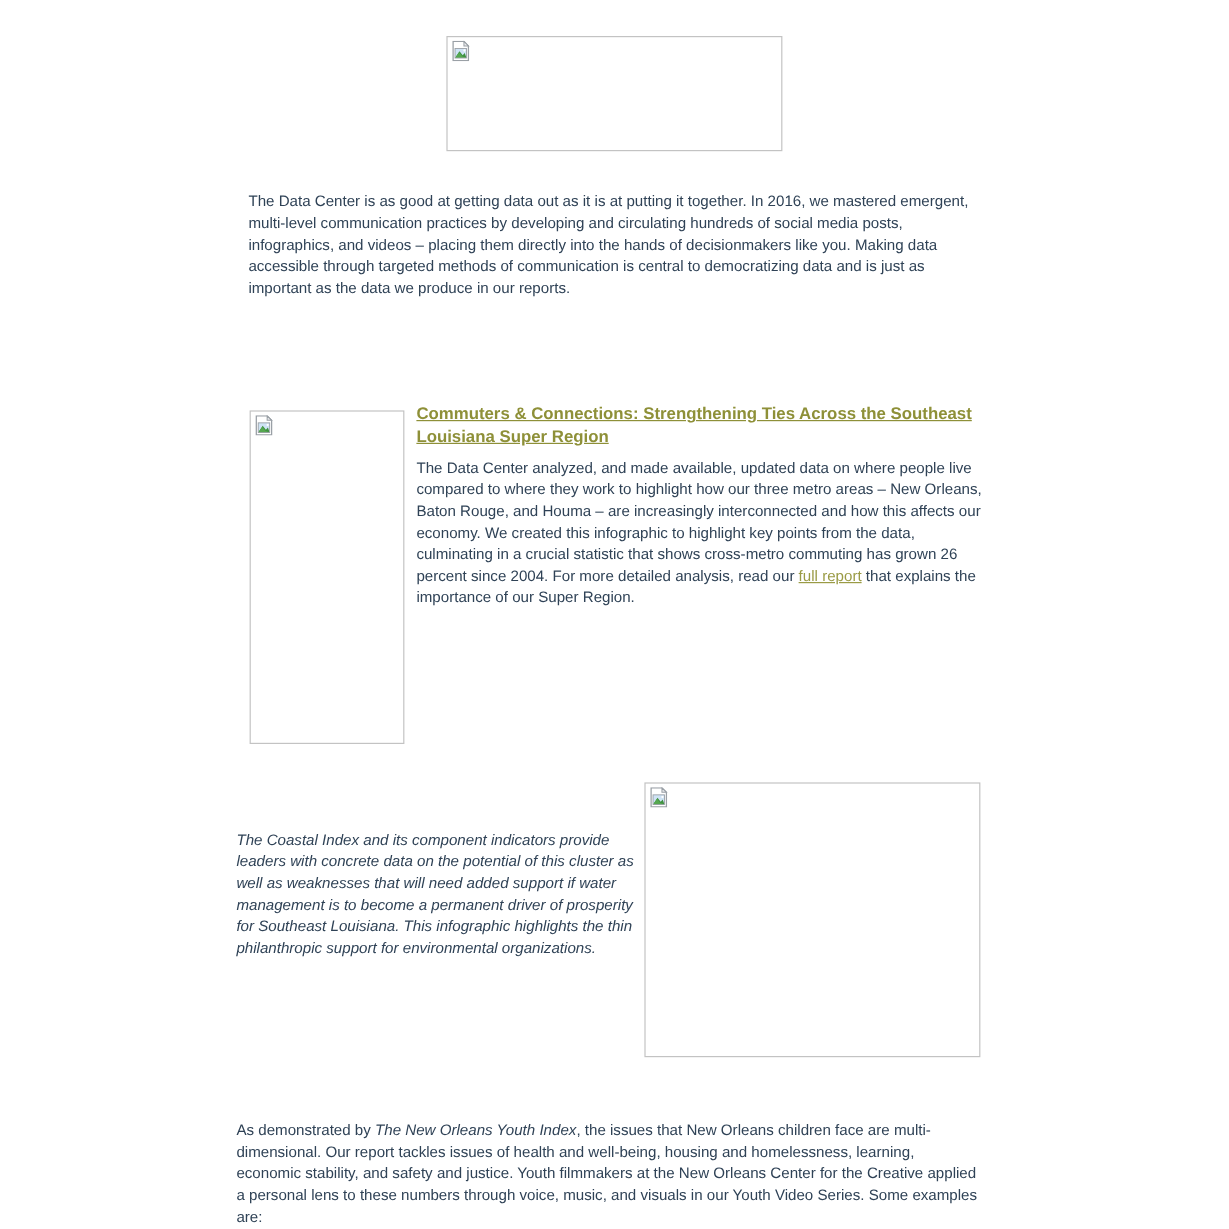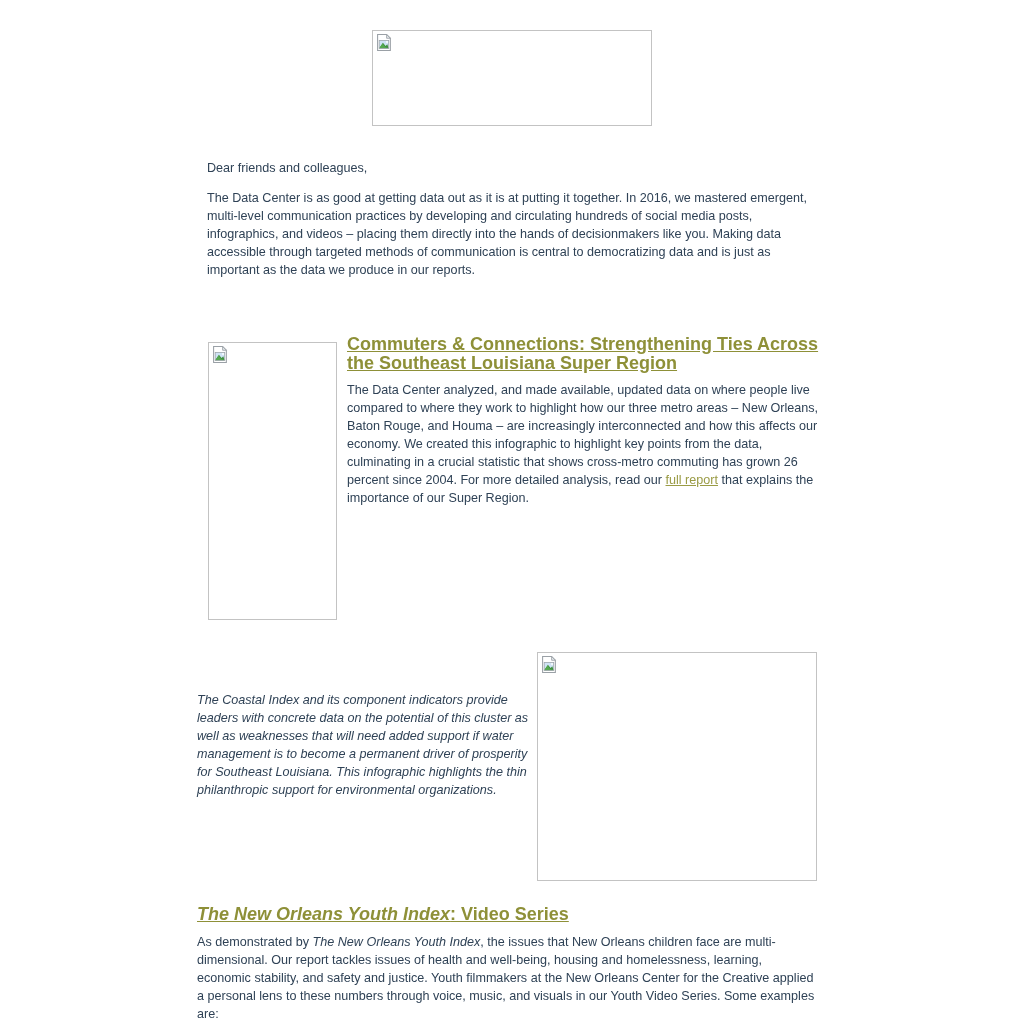--- a/index.html
+++ b/index.html
@@ -47,21 +47,21 @@
   }
   .txt p {
     margin: 0 0 12px 0;
   }
   .txt p:last-child { margin-bottom: 0; }
 
   a.headlink {
     color: #8e9038;
     font-weight: bold;
     text-decoration: underline;
-    font-size: 18px;
+    font-size: 14px;
     line-height: 18px;
   }
   a.headlink .ital { font-style: italic; }
   a.inlink {
     color: #9a9b45;
     text-decoration: underline;
     font-weight: normal;
   }
   .head-wrap {
     position: absolute;
@@ -84,21 +84,20 @@
       <path d="M10 0.5 L13.5 4 H10 Z" fill="#e8eaed" stroke="#9aa0a6" stroke-width="0.8"></path>
       <rect x="3" y="6" width="9" height="7.5" fill="#cfe3f5"></rect>
       <path d="M3 13.5 L6.5 8.2 L9 11.4 L10.6 9.6 L12 13.5 Z" fill="#3f9141"></path>
       <path d="M3 13.5 L6.2 9.0 L8.6 12.2 L12 13.5 Z" fill="#55a84f"></path>
       <circle cx="10.4" cy="7.6" r="0.9" fill="#ffffff"></circle>
       <rect x="3" y="6" width="9" height="7.5" fill="none" stroke="#9aa0a6" stroke-width="0.7"></rect>
     </svg>
   </div>
 
   <div class="txt intro" style="left:207px; top:159px;">
-    <p>Dear friends and colleagues,</p>
     <p>The Data Center is as good at getting data out as it is at putting it together. In 2016, we mastered emergent, multi-level communication practices by developing and circulating hundreds of social media posts, infographics, and videos – placing them directly into the hands of decisionmakers like you. Making data accessible through targeted methods of communication is central to democratizing data and is just as important as the data we produce in our reports.</p>
   </div>
 
   <div class="img-ph" style="left:208px; top:342px; width:129px; height:278px;">
     <svg class="brokenicon" viewBox="0 0 16 16" xmlns="http://www.w3.org/2000/svg">
       <path d="M1.5 0.5 H10 L13.5 4 V15.5 H1.5 Z" fill="#ffffff" stroke="#9aa0a6" stroke-width="1"></path>
       <path d="M10 0.5 L13.5 4 H10 Z" fill="#e8eaed" stroke="#9aa0a6" stroke-width="0.8"></path>
       <rect x="3" y="6" width="9" height="7.5" fill="#cfe3f5"></rect>
       <path d="M3 13.5 L6.5 8.2 L9 11.4 L10.6 9.6 L12 13.5 Z" fill="#3f9141"></path>
       <path d="M3 13.5 L6.2 9.0 L8.6 12.2 L12 13.5 Z" fill="#55a84f"></path>
@@ -125,21 +124,18 @@
       <path d="M1.5 0.5 H10 L13.5 4 V15.5 H1.5 Z" fill="#ffffff" stroke="#9aa0a6" stroke-width="1"></path>
       <path d="M10 0.5 L13.5 4 H10 Z" fill="#e8eaed" stroke="#9aa0a6" stroke-width="0.8"></path>
       <rect x="3" y="6" width="9" height="7.5" fill="#cfe3f5"></rect>
       <path d="M3 13.5 L6.5 8.2 L9 11.4 L10.6 9.6 L12 13.5 Z" fill="#3f9141"></path>
       <path d="M3 13.5 L6.2 9.0 L8.6 12.2 L12 13.5 Z" fill="#55a84f"></path>
       <circle cx="10.4" cy="7.6" r="0.9" fill="#ffffff"></circle>
       <rect x="3" y="6" width="9" height="7.5" fill="none" stroke="#9aa0a6" stroke-width="0.7"></rect>
     </svg>
   </div>
 
-  <div class="head-wrap" style="left:197px; top:905px; width:622px;">
-    <a class="headlink" href="#"><span class="ital">The New Orleans Youth Index</span><span>: Video Series</span></a>
-  </div>
 
   <div class="txt sec3-body" style="left:197px; top:933px;">
     <p><span>As demonstrated by </span><em class="title-ital">The New Orleans Youth Index</em><span>, the issues that New Orleans children face are multi-dimensional. Our report tackles issues of health and well-being, housing and homelessness, learning, economic stability, and safety and justice. Youth filmmakers at the New Orleans Center for the Creative applied a personal lens to these numbers through voice, music, and visuals in our Youth Video Series. Some examples are:</span></p>
   </div>
 
 </div>
 
 </body></html>

